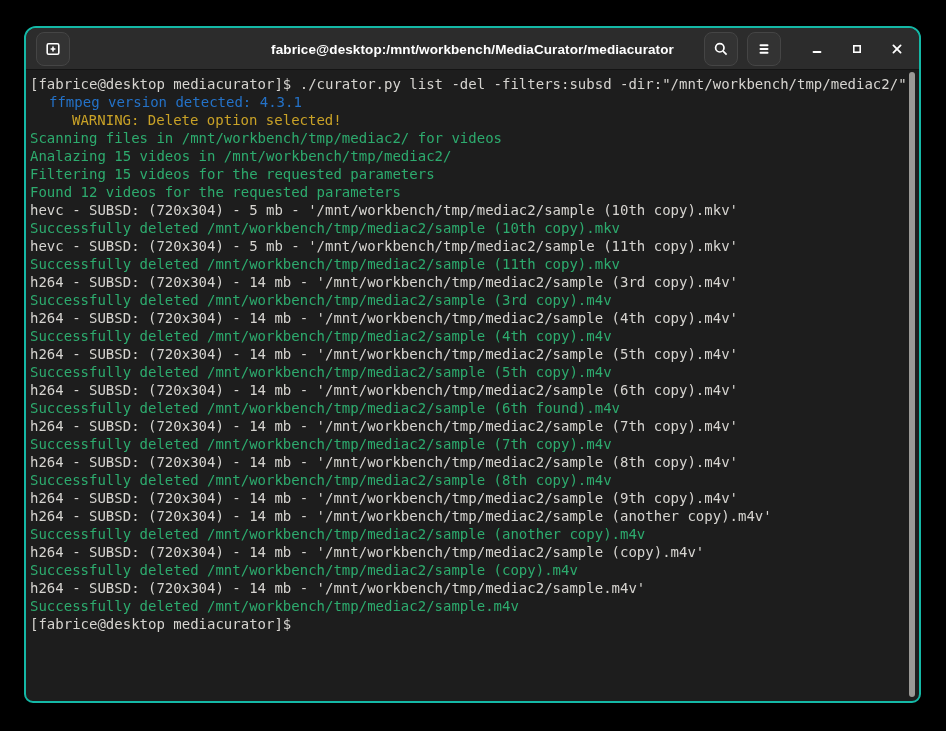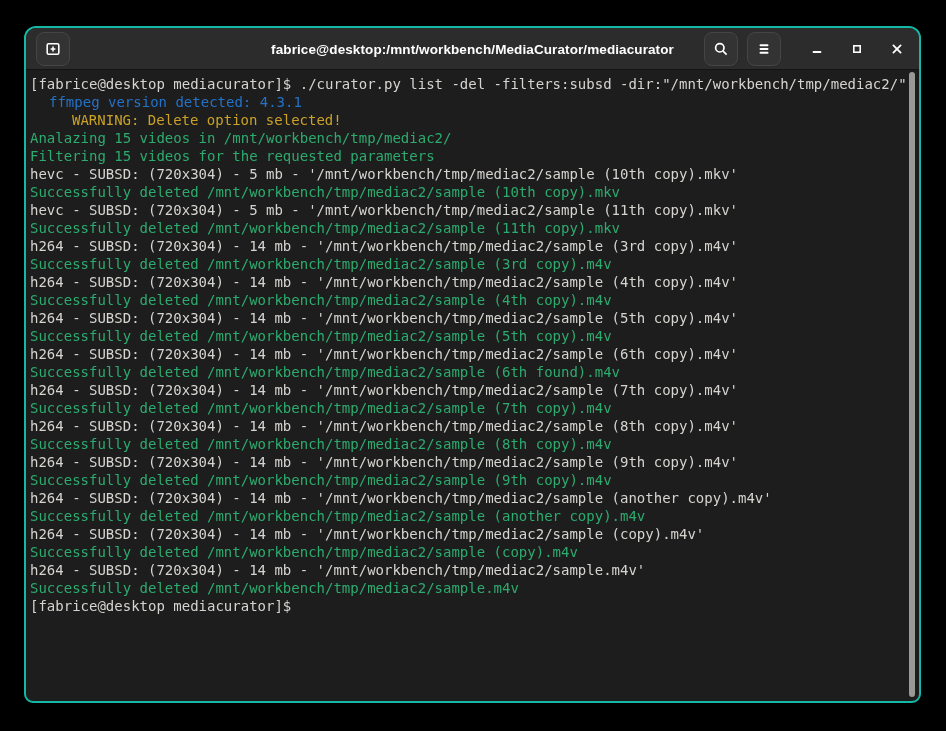--- a/index.html
+++ b/index.html
@@ -167,40 +167,41 @@
         </button>
       </div>
     </div>
   </div>
 
   <div class="terminal">
     <div>
         <div class="term-line c-fg">[fabrice@desktop mediacurator]$ ./curator.py list -del -filters:subsd -dir:"/mnt/workbench/tmp/mediac2/"</div>
         <div class="term-line c-blue">ffmpeg version detected: 4.3.1</div>
         <div class="term-line c-yellow">WARNING: Delete option selected!</div>
+        <div class="term-line c-green">Scanning files in /mnt/workbench/tmp/mediac2/ for videos</div>
         <div class="term-line c-green">Analazing 15 videos in /mnt/workbench/tmp/mediac2/</div>
         <div class="term-line c-green">Filtering 15 videos for the requested parameters</div>
+        <div class="term-line c-green">Found 12 videos for the requested parameters</div>
         <div class="term-line c-fg">hevc - SUBSD: (720x304) - 5 mb - '/mnt/workbench/tmp/mediac2/sample (10th copy).mkv'</div>
         <div class="term-line c-green">Successfully deleted /mnt/workbench/tmp/mediac2/sample (10th copy).mkv</div>
         <div class="term-line c-fg">hevc - SUBSD: (720x304) - 5 mb - '/mnt/workbench/tmp/mediac2/sample (11th copy).mkv'</div>
         <div class="term-line c-green">Successfully deleted /mnt/workbench/tmp/mediac2/sample (11th copy).mkv</div>
         <div class="term-line c-fg">h264 - SUBSD: (720x304) - 14 mb - '/mnt/workbench/tmp/mediac2/sample (3rd copy).m4v'</div>
         <div class="term-line c-green">Successfully deleted /mnt/workbench/tmp/mediac2/sample (3rd copy).m4v</div>
         <div class="term-line c-fg">h264 - SUBSD: (720x304) - 14 mb - '/mnt/workbench/tmp/mediac2/sample (4th copy).m4v'</div>
         <div class="term-line c-green">Successfully deleted /mnt/workbench/tmp/mediac2/sample (4th copy).m4v</div>
         <div class="term-line c-fg">h264 - SUBSD: (720x304) - 14 mb - '/mnt/workbench/tmp/mediac2/sample (5th copy).m4v'</div>
         <div class="term-line c-green">Successfully deleted /mnt/workbench/tmp/mediac2/sample (5th copy).m4v</div>
         <div class="term-line c-fg">h264 - SUBSD: (720x304) - 14 mb - '/mnt/workbench/tmp/mediac2/sample (6th copy).m4v'</div>
         <div class="term-line c-green">Successfully deleted /mnt/workbench/tmp/mediac2/sample (6th found).m4v</div>
         <div class="term-line c-fg">h264 - SUBSD: (720x304) - 14 mb - '/mnt/workbench/tmp/mediac2/sample (7th copy).m4v'</div>
         <div class="term-line c-green">Successfully deleted /mnt/workbench/tmp/mediac2/sample (7th copy).m4v</div>
         <div class="term-line c-fg">h264 - SUBSD: (720x304) - 14 mb - '/mnt/workbench/tmp/mediac2/sample (8th copy).m4v'</div>
         <div class="term-line c-green">Successfully deleted /mnt/workbench/tmp/mediac2/sample (8th copy).m4v</div>
         <div class="term-line c-fg">h264 - SUBSD: (720x304) - 14 mb - '/mnt/workbench/tmp/mediac2/sample (9th copy).m4v'</div>
-        <div class="term-line c-green">Successfully deleted /mnt/workbench/tmp/mediac2/sample (9th copy).m4v</div>
         <div class="term-line c-fg">h264 - SUBSD: (720x304) - 14 mb - '/mnt/workbench/tmp/mediac2/sample (another copy).m4v'</div>
         <div class="term-line c-green">Successfully deleted /mnt/workbench/tmp/mediac2/sample (another copy).m4v</div>
         <div class="term-line c-fg">h264 - SUBSD: (720x304) - 14 mb - '/mnt/workbench/tmp/mediac2/sample (copy).m4v'</div>
         <div class="term-line c-green">Successfully deleted /mnt/workbench/tmp/mediac2/sample (copy).m4v</div>
         <div class="term-line c-fg">h264 - SUBSD: (720x304) - 14 mb - '/mnt/workbench/tmp/mediac2/sample.m4v'</div>
         <div class="term-line c-green">Successfully deleted /mnt/workbench/tmp/mediac2/sample.m4v</div>
         <div class="term-line c-fg">[fabrice@desktop mediacurator]$ </div>
       </div>
     <div class="scrollbar"></div>
   </div>

